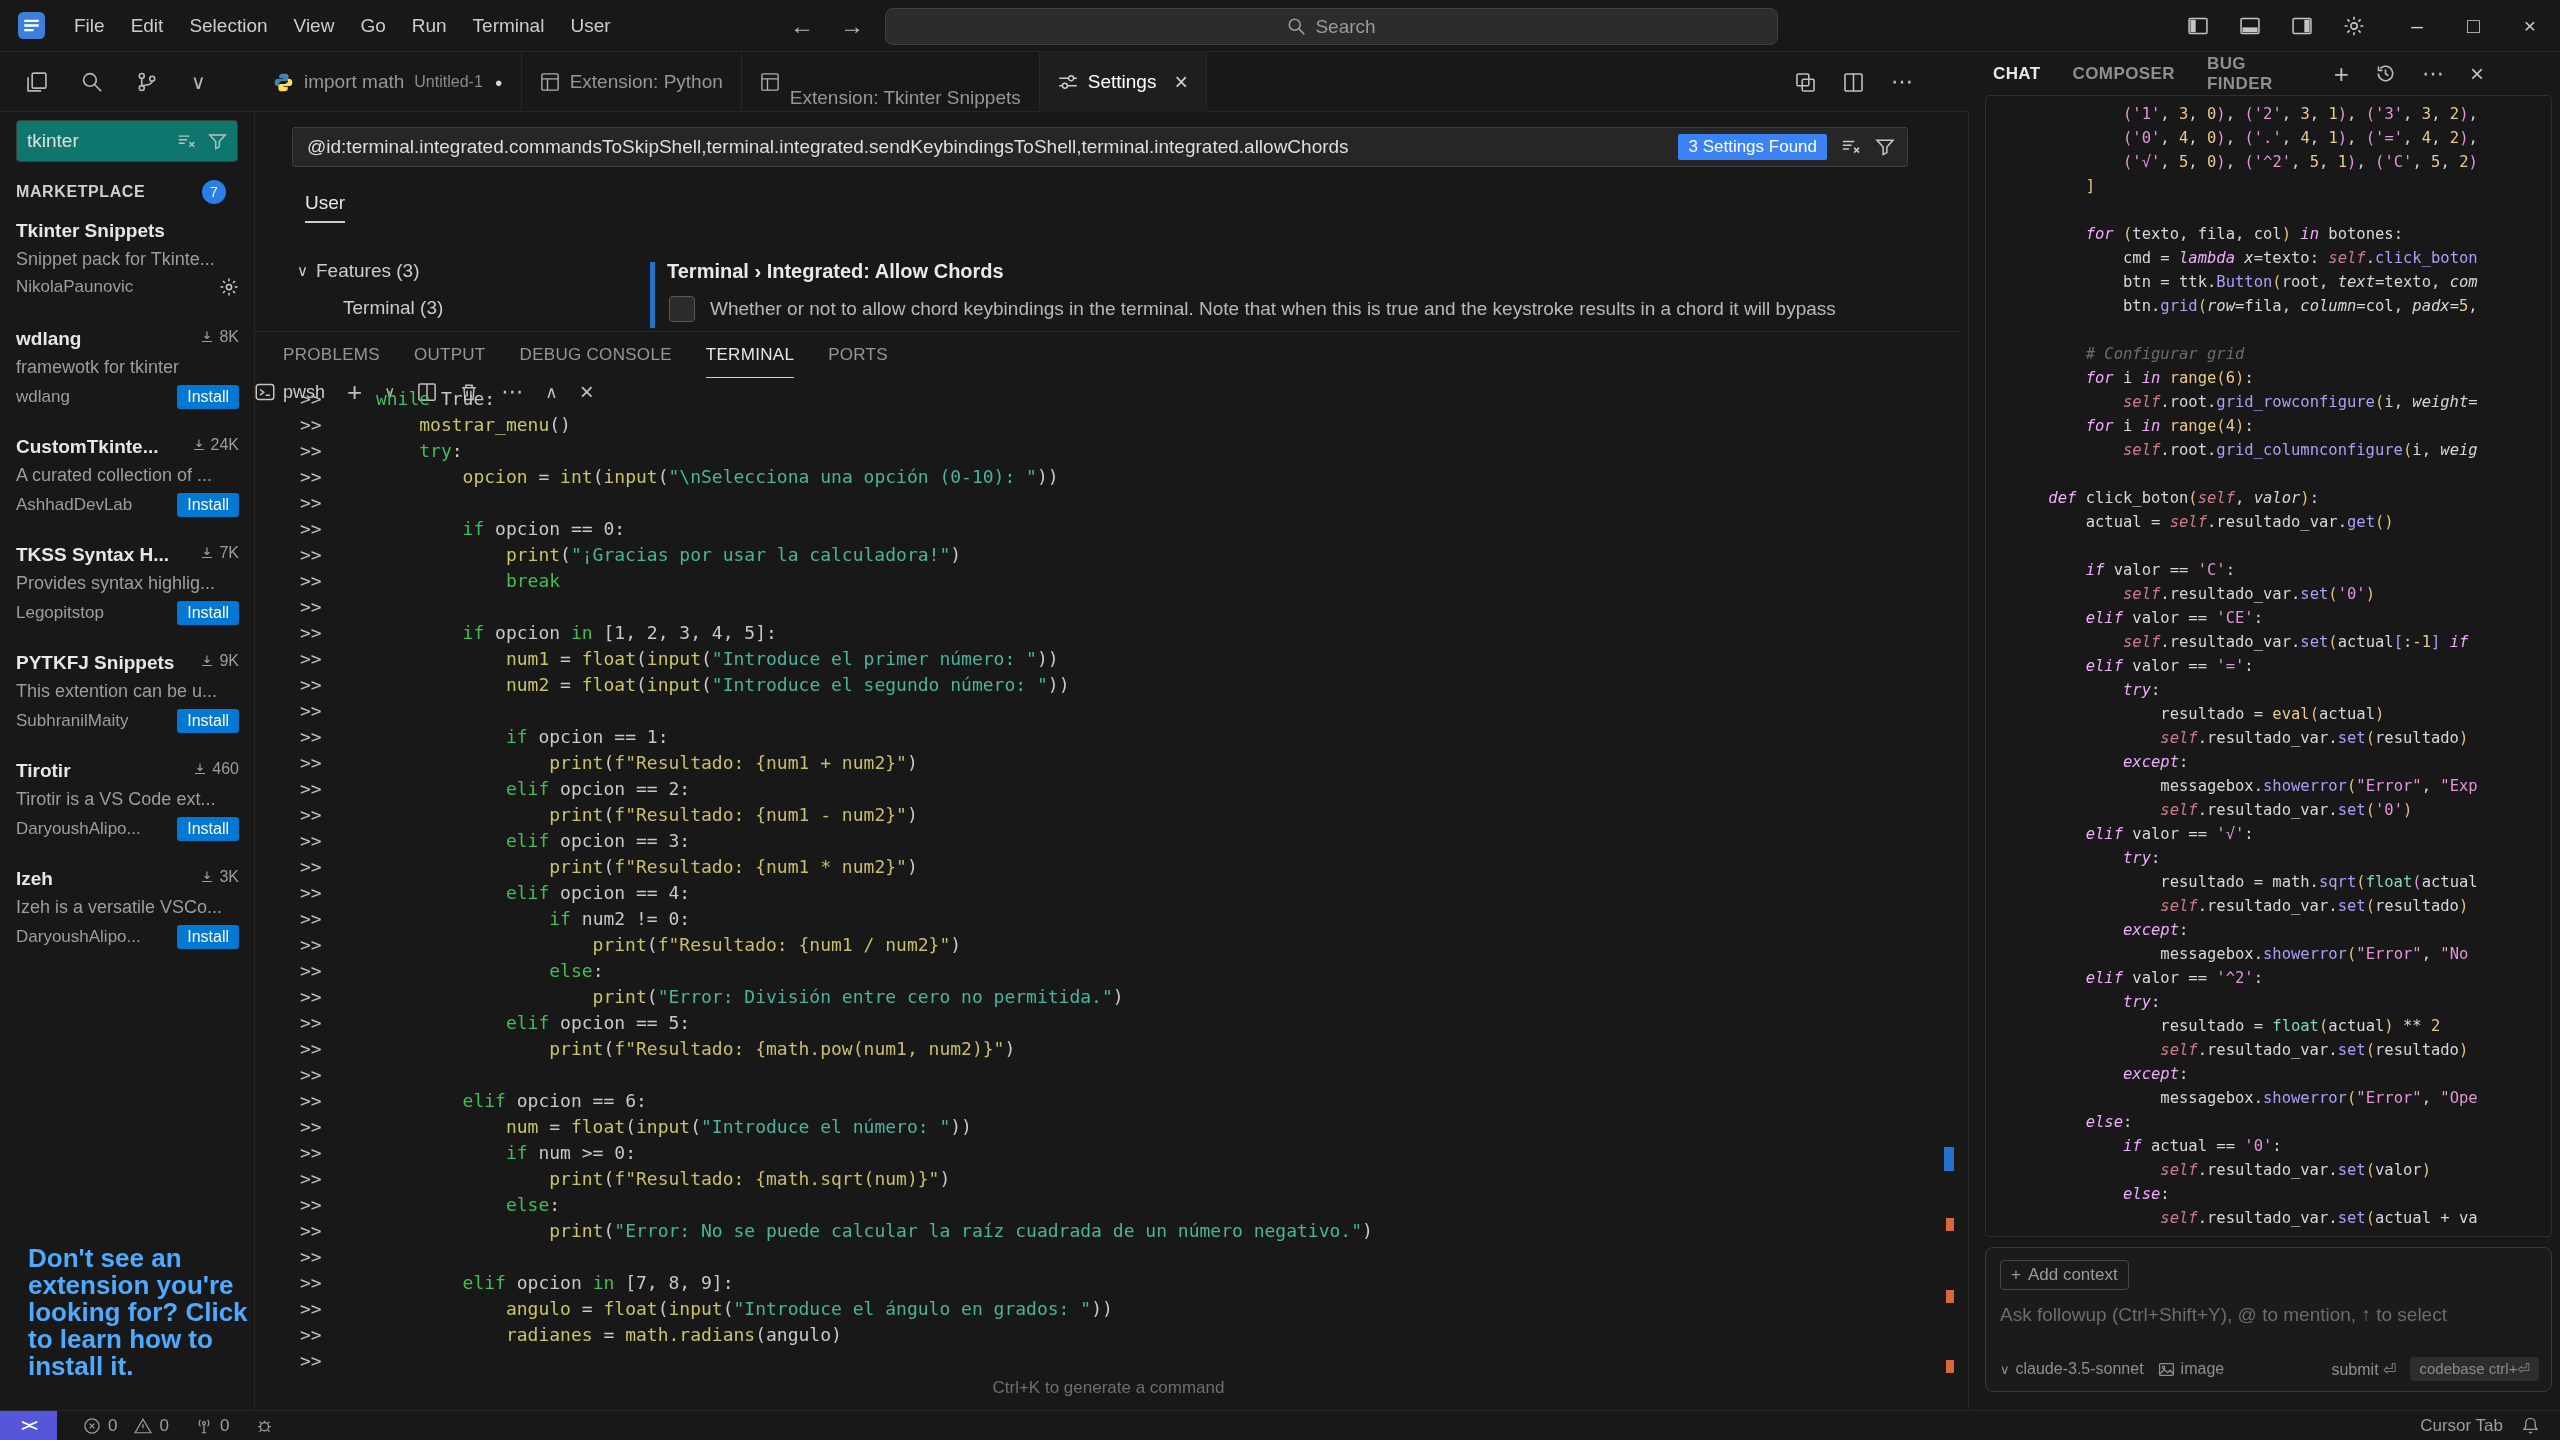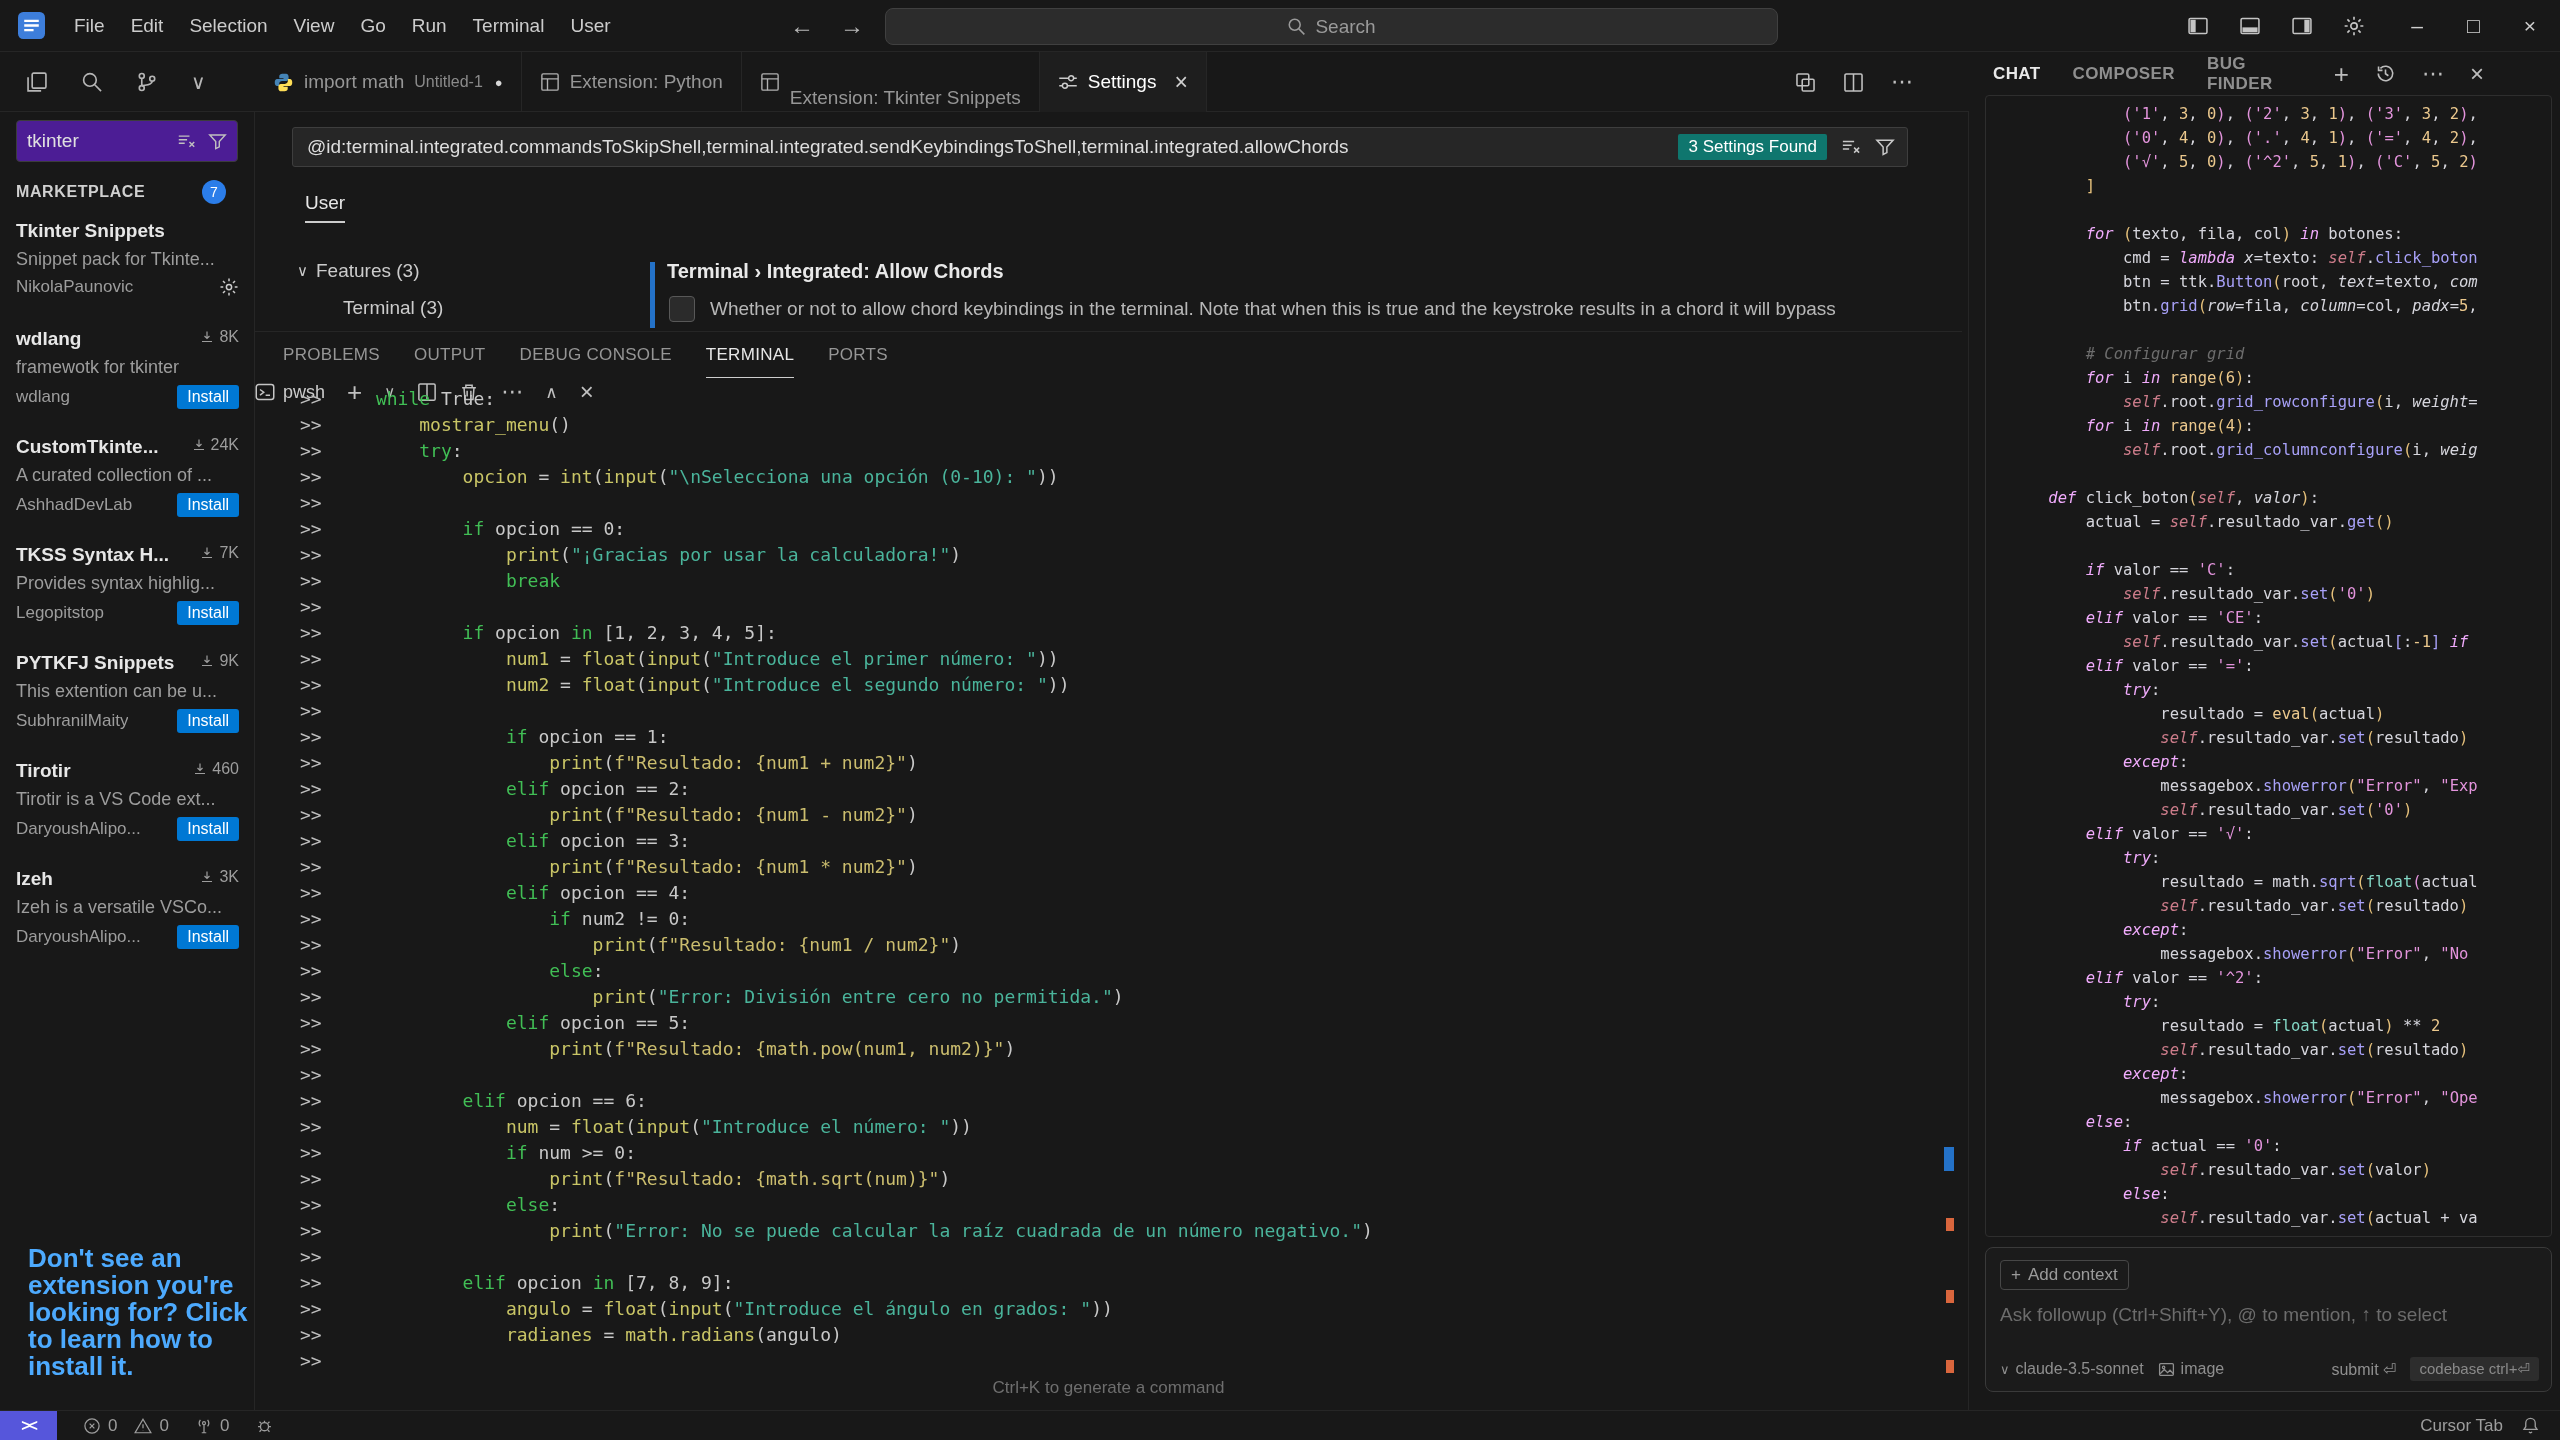--- a/index.html
+++ b/index.html
@@ -37,21 +37,21 @@
 
   
   .chat-header{position:absolute;left:1969px;top:52px;width:591px;height:43px;display:flex;align-items:center;
     padding-left:24px;gap:32px;}
   .chat-tab{font-size:17px;font-weight:bold;letter-spacing:.4px;color:#8f8f8f;}
   .chat-tab.active{color:#e8e8e8;}
   .chat-hdr-icons{margin-left:auto;display:flex;align-items:center;gap:26px;padding-right:76px;color:#bdbdbd;font-size:22px;}
 
   
   .sidebar{position:absolute;left:0;top:112px;width:255px;height:1298px;background:#181818;}
-  .side-search{position:absolute;left:16px;top:8px;width:222px;height:42px;background:#4c1d95;border:1px solid #3c3c3c;
+  .side-search{position:absolute;left:16px;top:8px;width:222px;height:42px;background:#0f766e;border:1px solid #3c3c3c;
     border-radius:4px;display:flex;align-items:center;padding:0 10px;font-size:19px;color:#e0e0e0;}
   .side-search .icons{margin-left:auto;display:flex;gap:12px;color:#c0c0c0;}
   .mkt-row{position:absolute;left:0;top:68px;width:242px;display:flex;align-items:center;justify-content:space-between;padding:0 16px;}
   .mkt-label{font-size:16px;font-weight:bold;letter-spacing:.6px;color:#d0d0d0;}
   .mkt-badge{width:24px;height:24px;border-radius:12px;background:#2B7DE9;color:#fff;font-size:14px;
     display:flex;align-items:center;justify-content:center;}
   .ext-list{position:absolute;left:0;top:98px;width:255px;}
   .ext{height:108px;padding:10px 16px 0 16px;position:relative;}
   .ext-r1{display:flex;justify-content:space-between;align-items:baseline;}
   .ext-name{font-size:19px;font-weight:bold;color:#e7e7e7;white-space:nowrap;overflow:hidden;max-width:160px;}
@@ -63,21 +63,21 @@
   .side-footer{position:absolute;left:28px;top:1133px;width:228px;font-size:26px;font-weight:bold;
     color:#4DAAFE;line-height:27px;cursor:pointer;}
 
   .vdiv{position:absolute;top:112px;width:1px;height:1298px;background:#262626;}
 
   
   .settings{position:absolute;left:255px;top:112px;width:1707px;height:219px;background:#181818;overflow:hidden;}
   .set-search{position:absolute;left:37px;top:15px;right:54px;height:40px;background:#262626;border:1px solid #3e3e3e;
     border-radius:3px;display:flex;align-items:center;padding:0 12px 0 14px;}
   .set-query{font-size:19px;color:#dedede;white-space:nowrap;overflow:hidden;flex:1;}
-  .set-found{background:#0f766e;color:#fff;font-size:17px;padding:3px 10px;border-radius:2px;margin-left:14px;white-space:nowrap;}
+  .set-found{background:#3b82f6;color:#fff;font-size:17px;padding:3px 10px;border-radius:2px;margin-left:14px;white-space:nowrap;}
   .set-search .icons{display:flex;gap:14px;margin-left:14px;color:#c8c8c8;}
   .scope{position:absolute;left:50px;top:80px;font-size:19px;color:#e7e7e7;padding-bottom:7px;border-bottom:2px solid #cccccc;}
   .tree-row{position:absolute;font-size:19px;color:#cccccc;display:flex;gap:8px;align-items:center;}
   .setting{position:absolute;left:395px;top:148px;right:20px;height:70px;}
   .set-bar{position:absolute;left:0;top:2px;width:5px;height:66px;background:#2472C8;}
   .set-title{margin-left:17px;font-size:20px;font-weight:600;color:#e9e9e9;}
   .set-desc-row{margin-left:19px;margin-top:13px;display:flex;align-items:flex-start;gap:15px;}
   .checkbox{width:26px;height:26px;border:1px solid #585858;background:#2b2b2b;border-radius:4px;flex:none;}
   .set-desc{font-size:19px;color:#b8b8b8;white-space:nowrap;overflow:hidden;padding-top:2px;}
 

